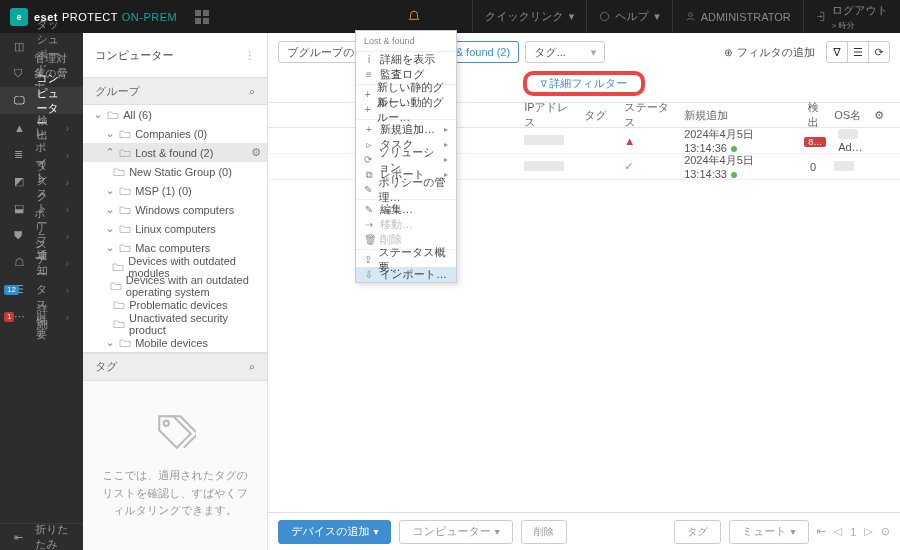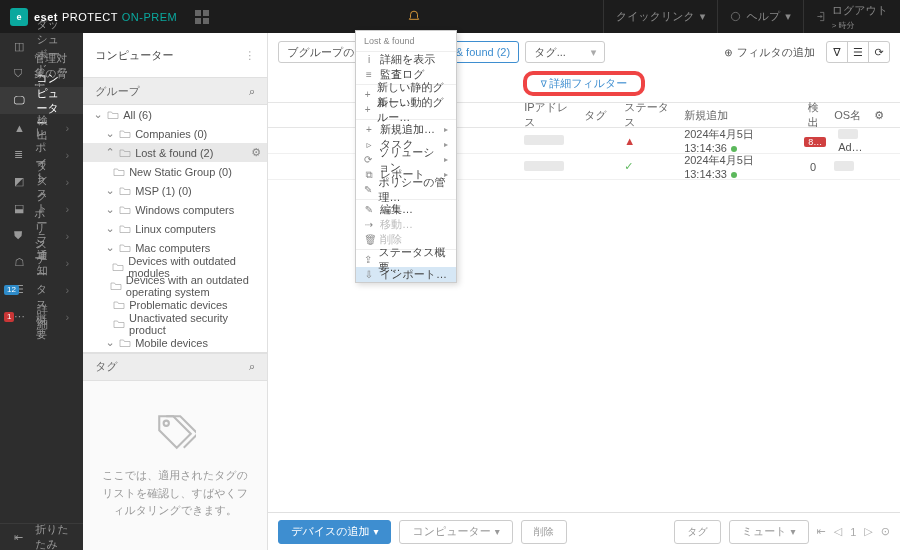--- a/index.html
+++ b/index.html
@@ -104,20 +104,27 @@
       </div>
   <div class="tr-item">
         <svg viewBox="0 0 24 24">
           <circle cx="12" cy="12" r="9"></circle>
         </svg>
         <span>ヘルプ</span> 
         <span>▾</span>
       </div>
   <div class="tr-item">
         <svg viewBox="0 0 24 24">
+          <circle cx="12" cy="8" r="4"></circle>
+          <path d="M4 20c0-4 16-4 16 0"></path>
+        </svg>
+        <span>ADMINISTRATOR</span>
+      </div>
+  <div class="tr-item">
+        <svg viewBox="0 0 24 24">
           <path d="M9 3h8v18H9M3 12h10m-3-3l3 3-3 3"></path>
         </svg>
         <span><span>ログアウト</span><br><span style="font-size:8px">&gt; 時分</span></span>
       </div>
  </div>
 </div>
 
 <div class="main">
  <div class="sidenav" id="sidenav">
       <div class="sn-item">

